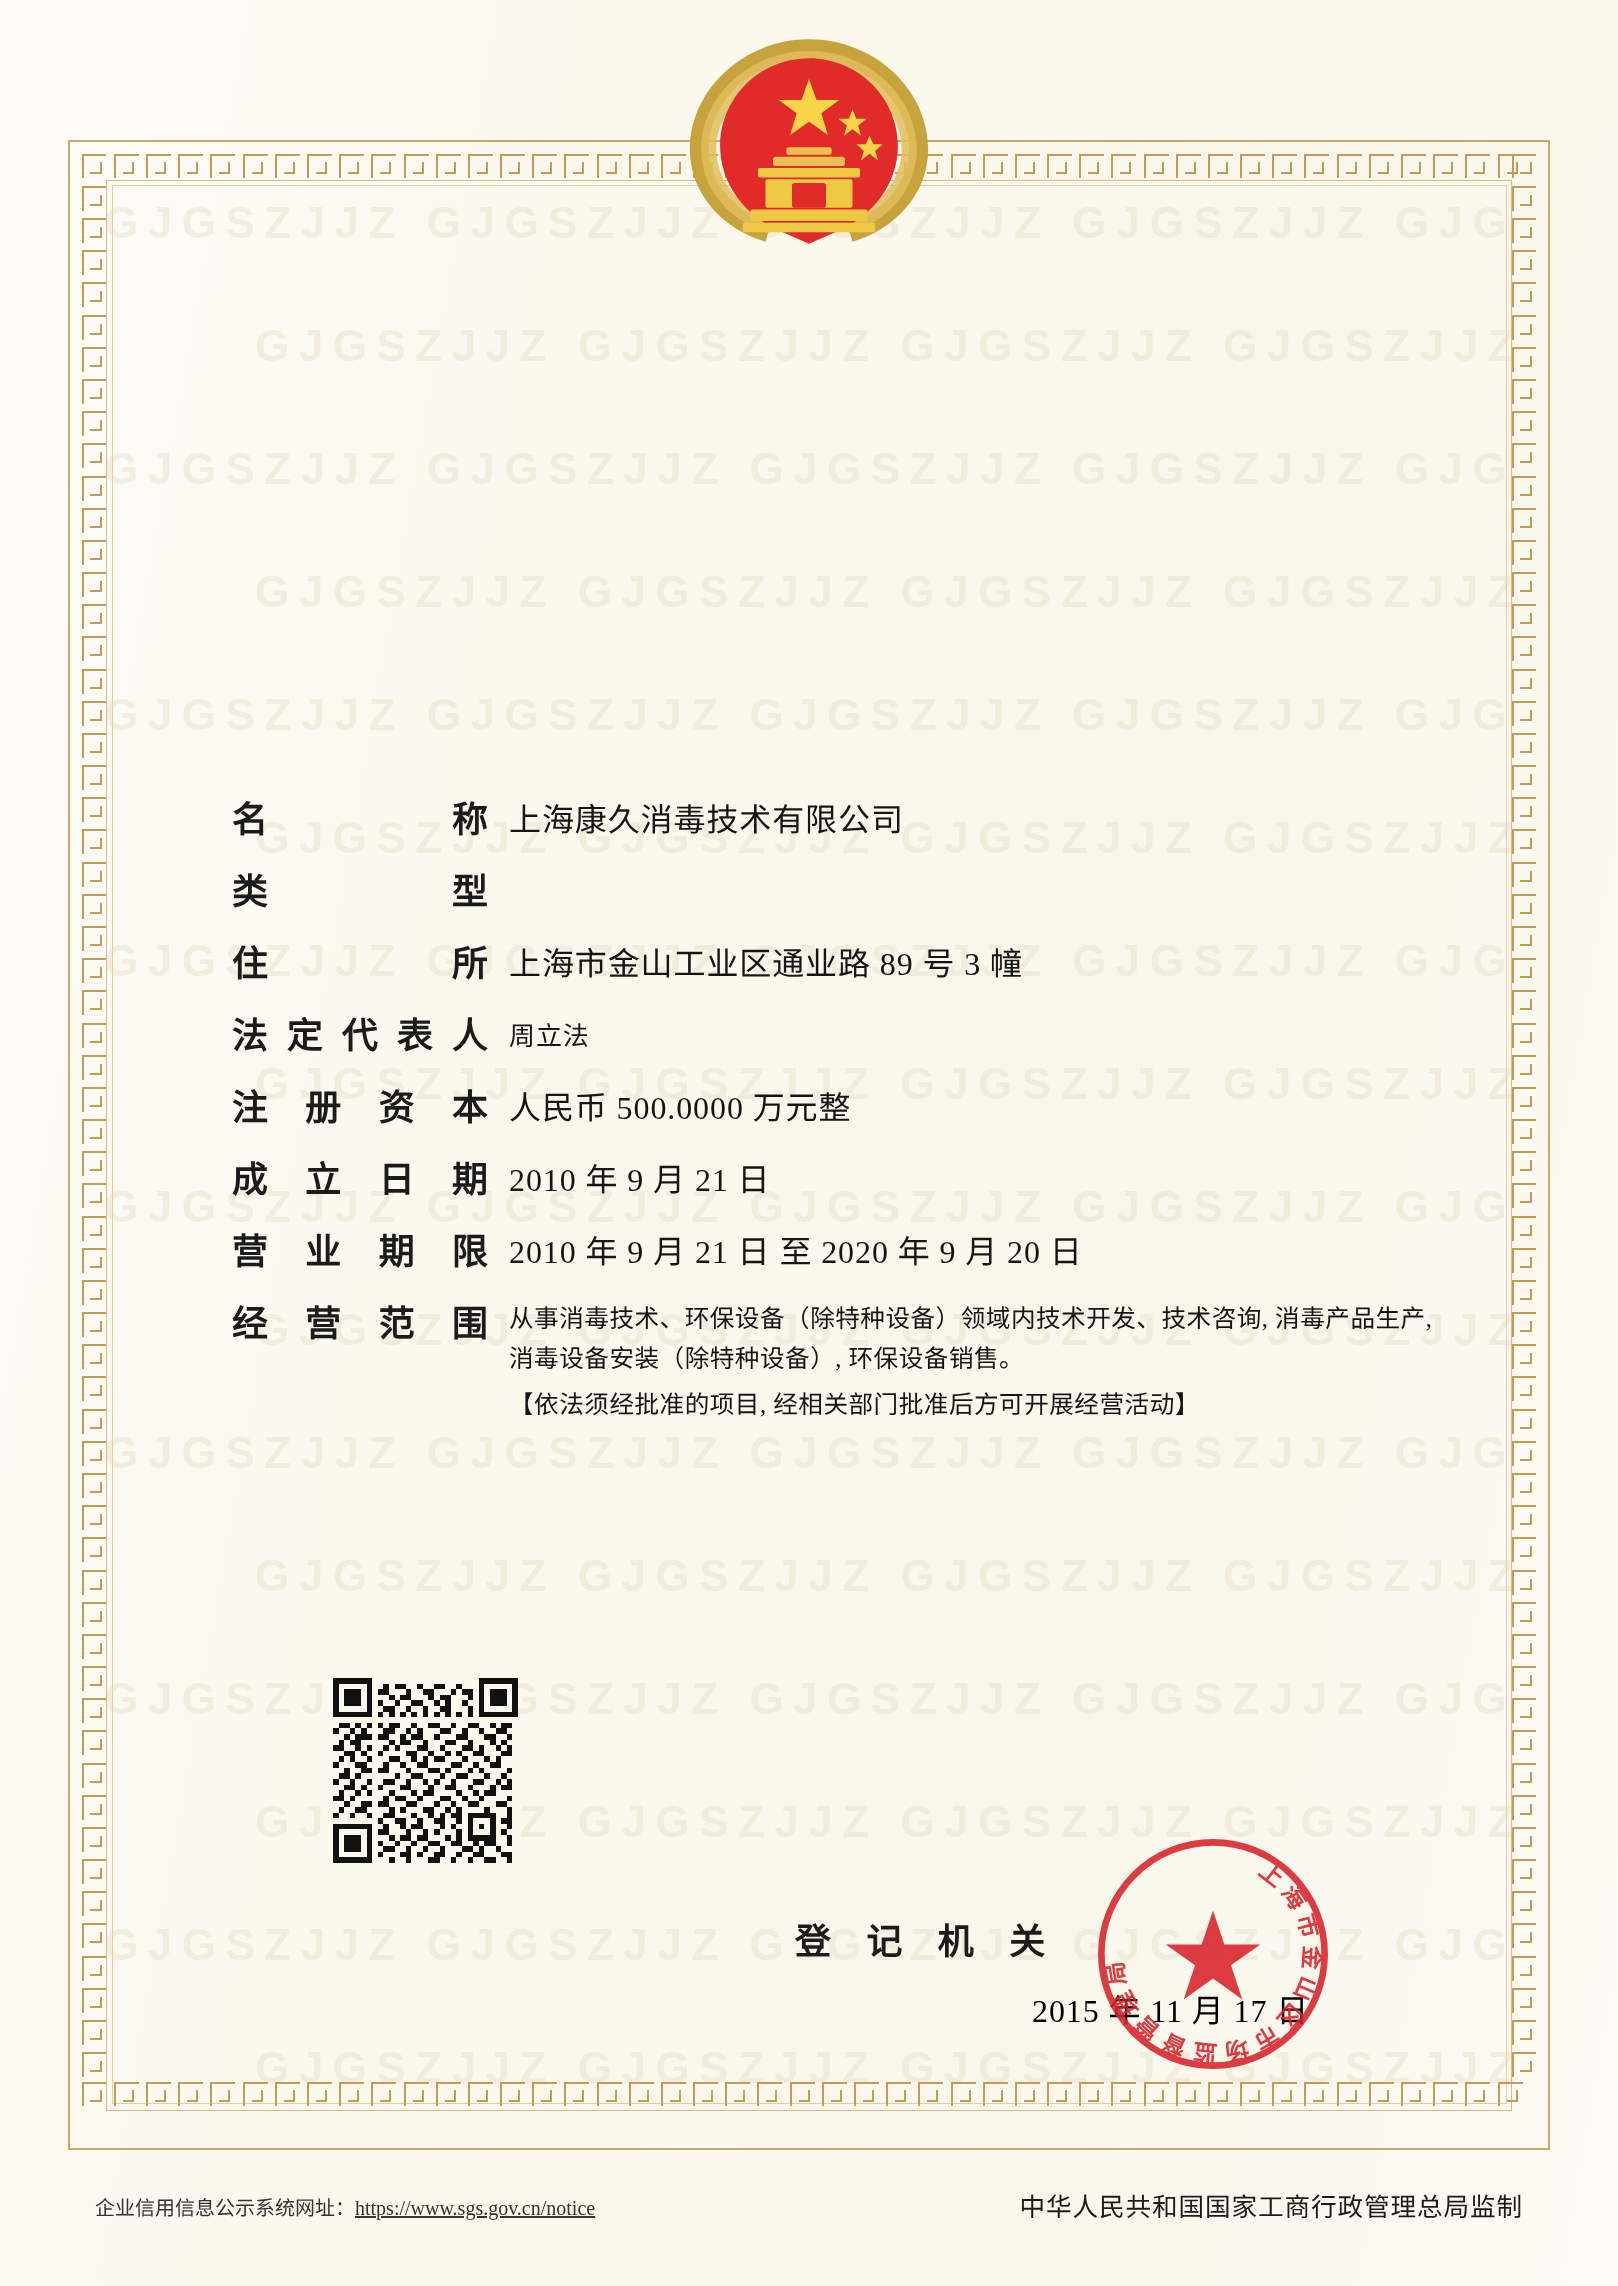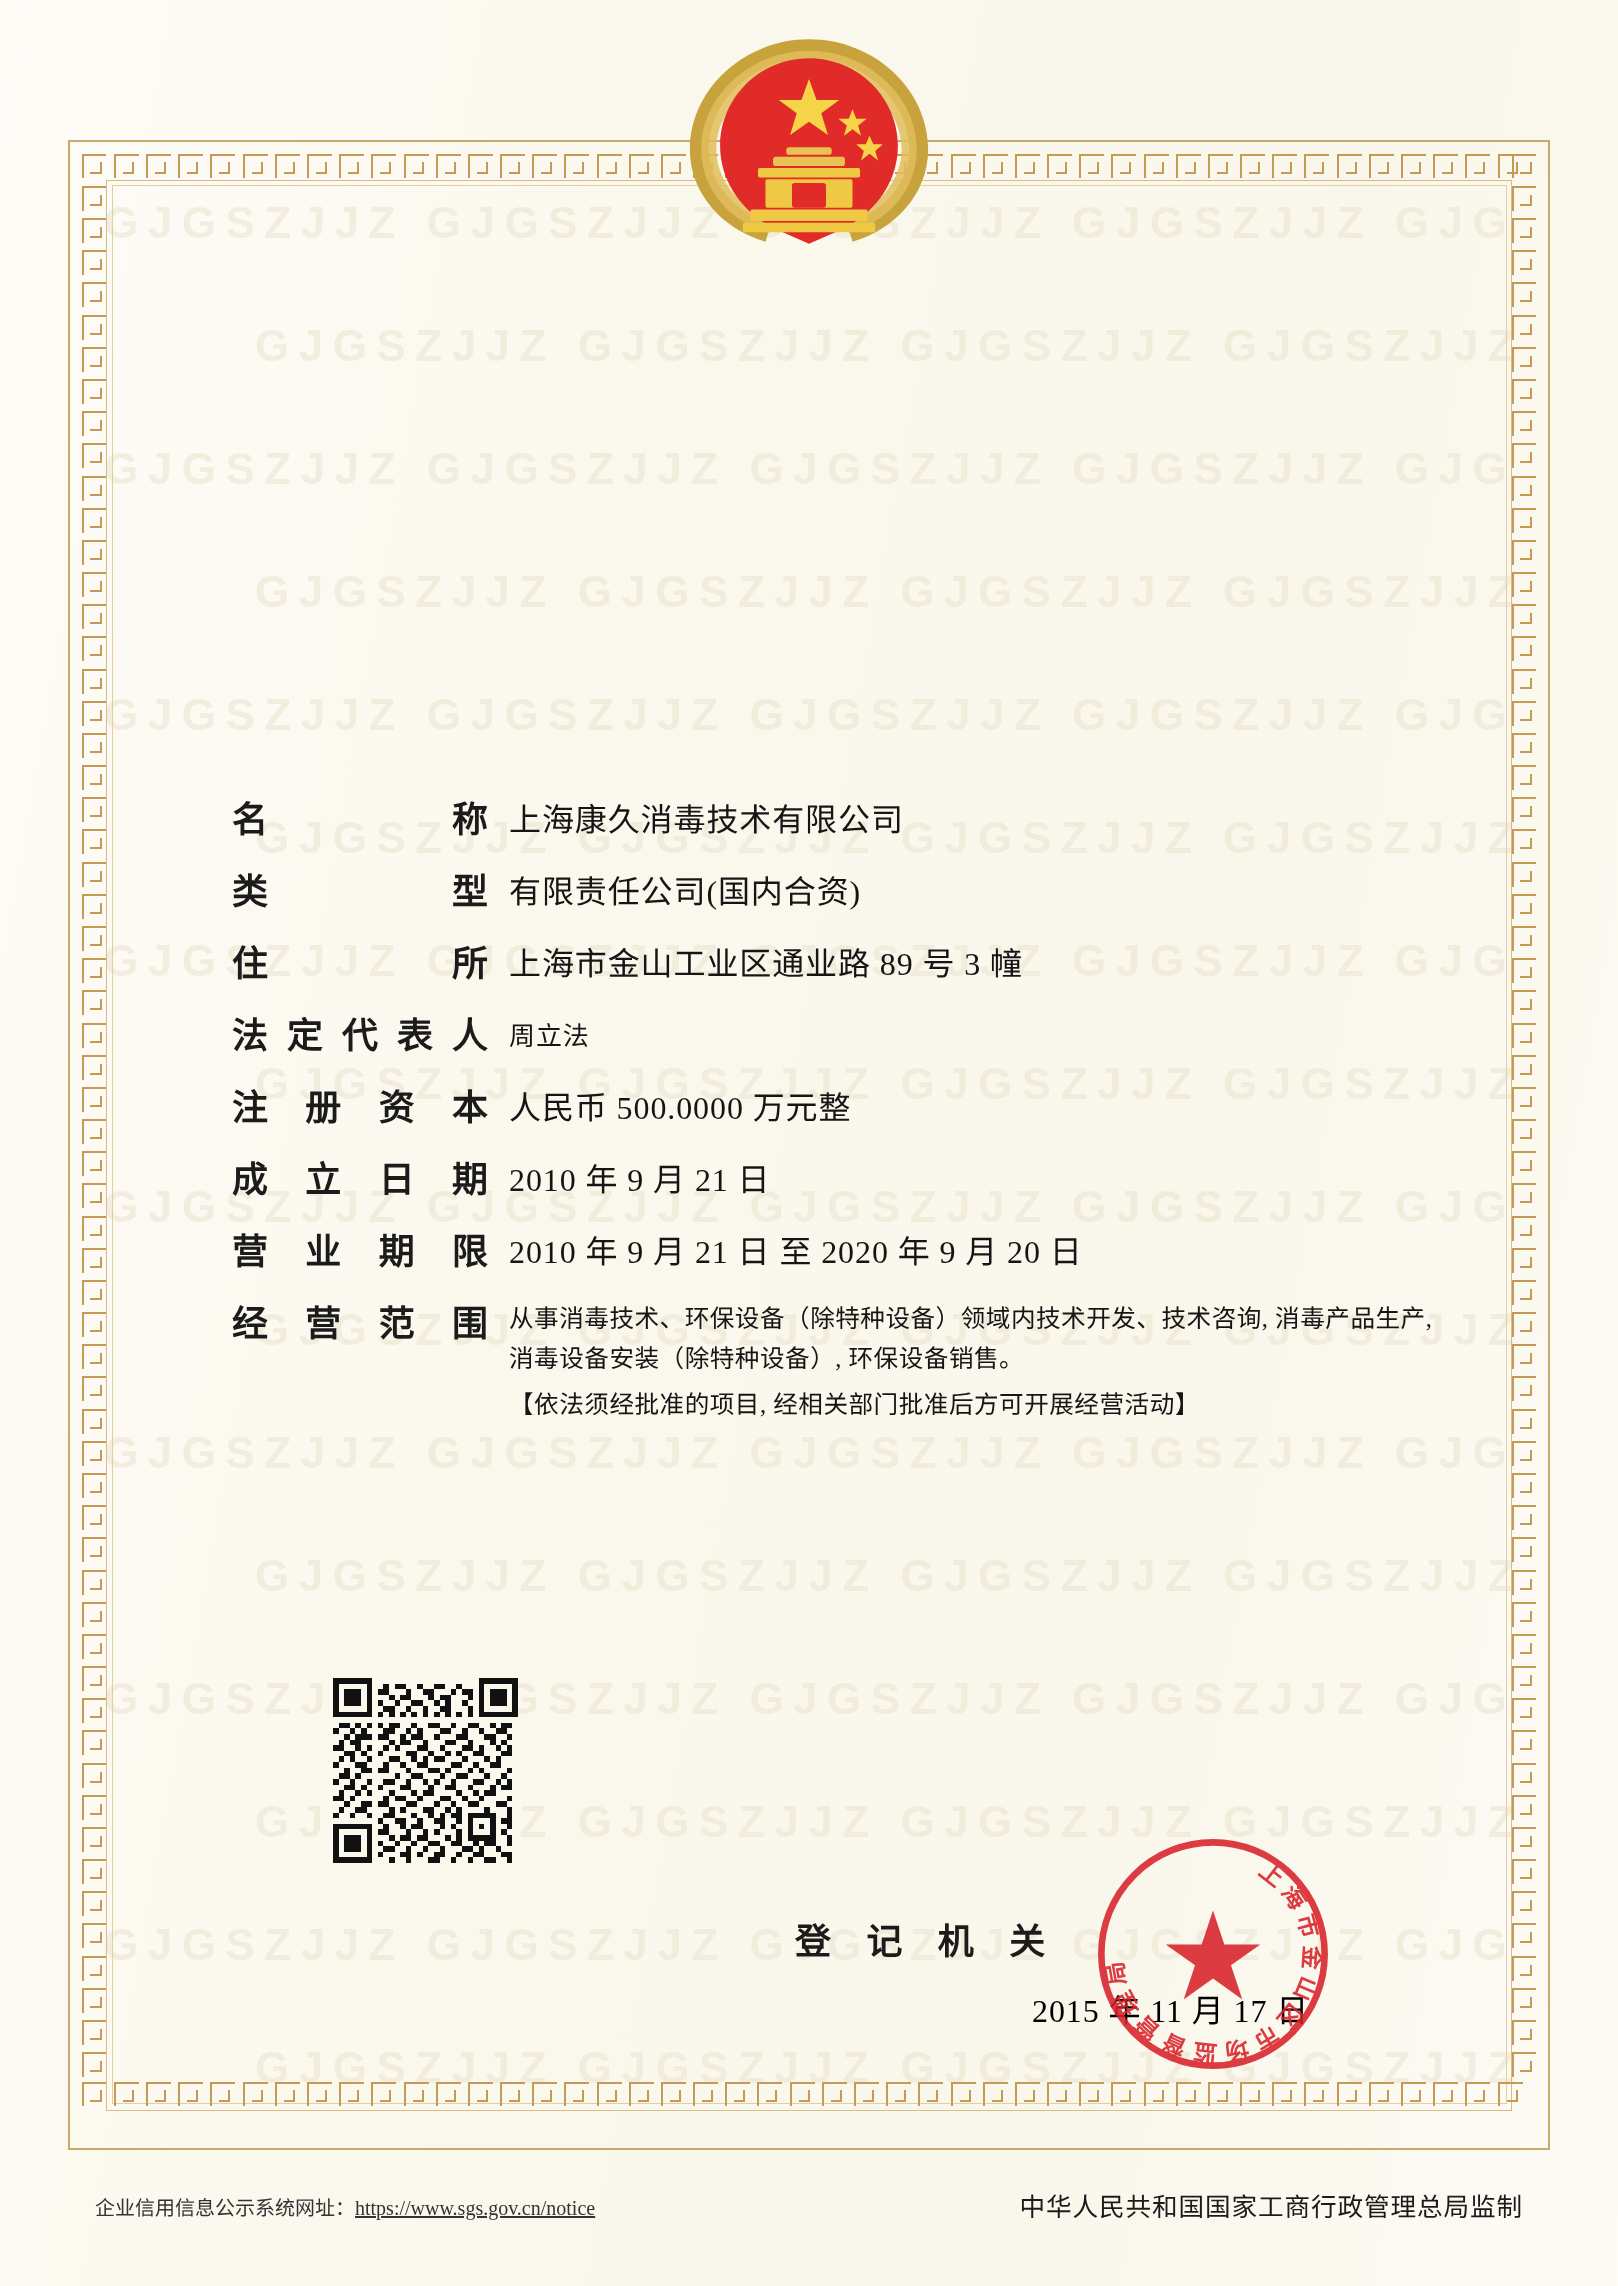--- a/index.html
+++ b/index.html
@@ -559,21 +559,20 @@
         <span class="ch">称</span>
       </div>
       <div class="value">上海康久消毒技术有限公司</div>
     </div>
 
     <div class="row">
       <div class="label">
         <span class="ch">类</span>
         <span class="ch">型</span>
       </div>
-      <div class="value">有限责任公司(国内合资)</div>
     </div>
 
     <div class="row">
       <div class="label">
         <span class="ch">住</span>
         <span class="ch">所</span>
       </div>
       <div class="value">上海市金山工业区通业路 89 号 3 幢</div>
     </div>
 

